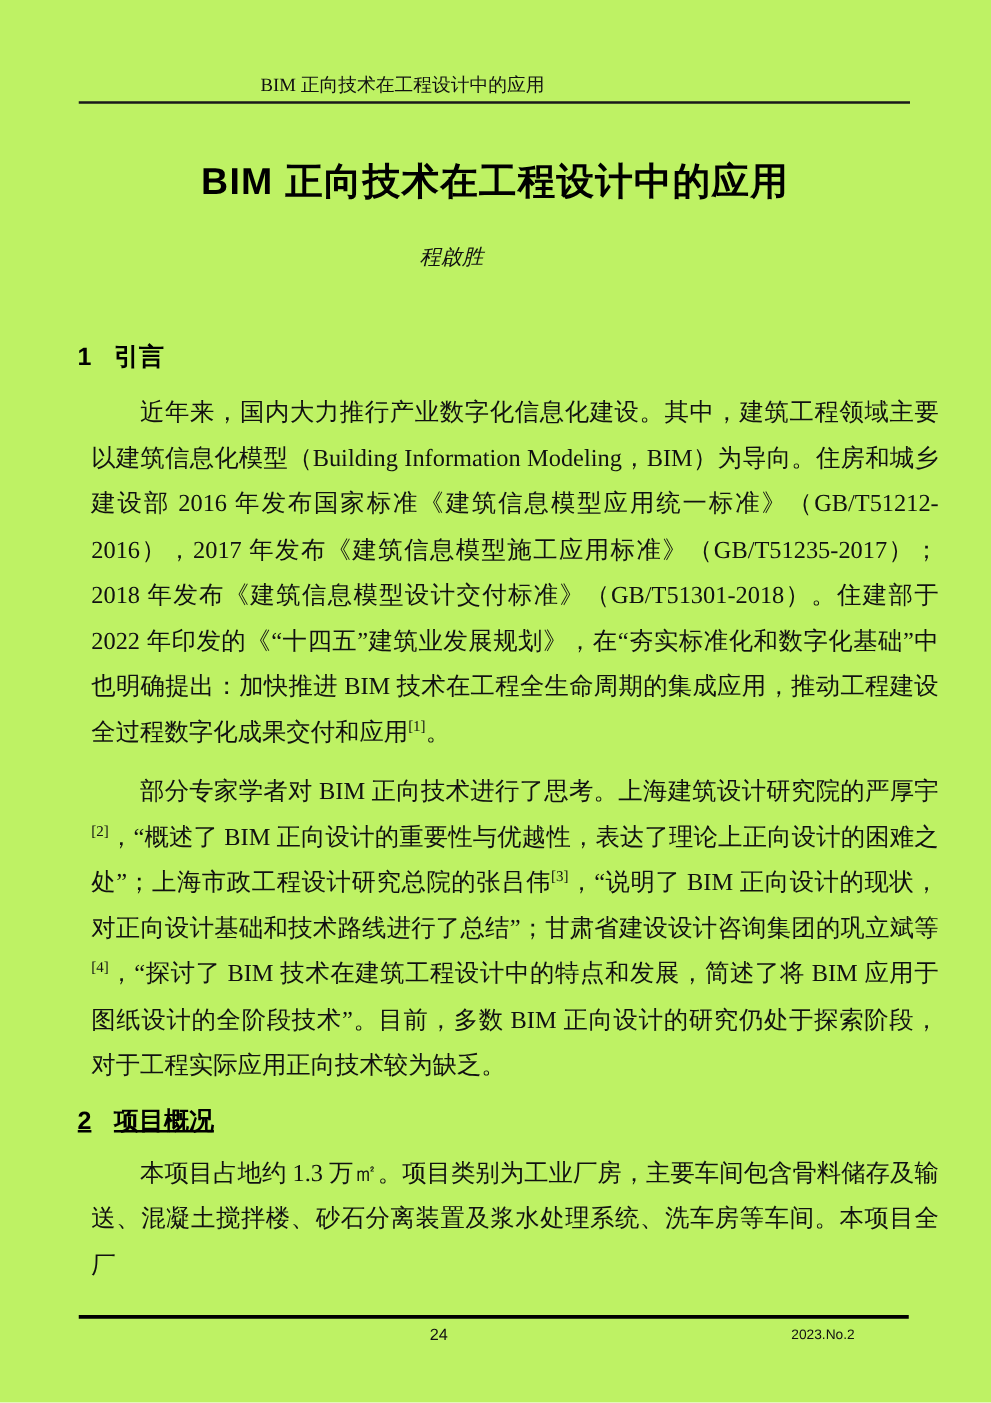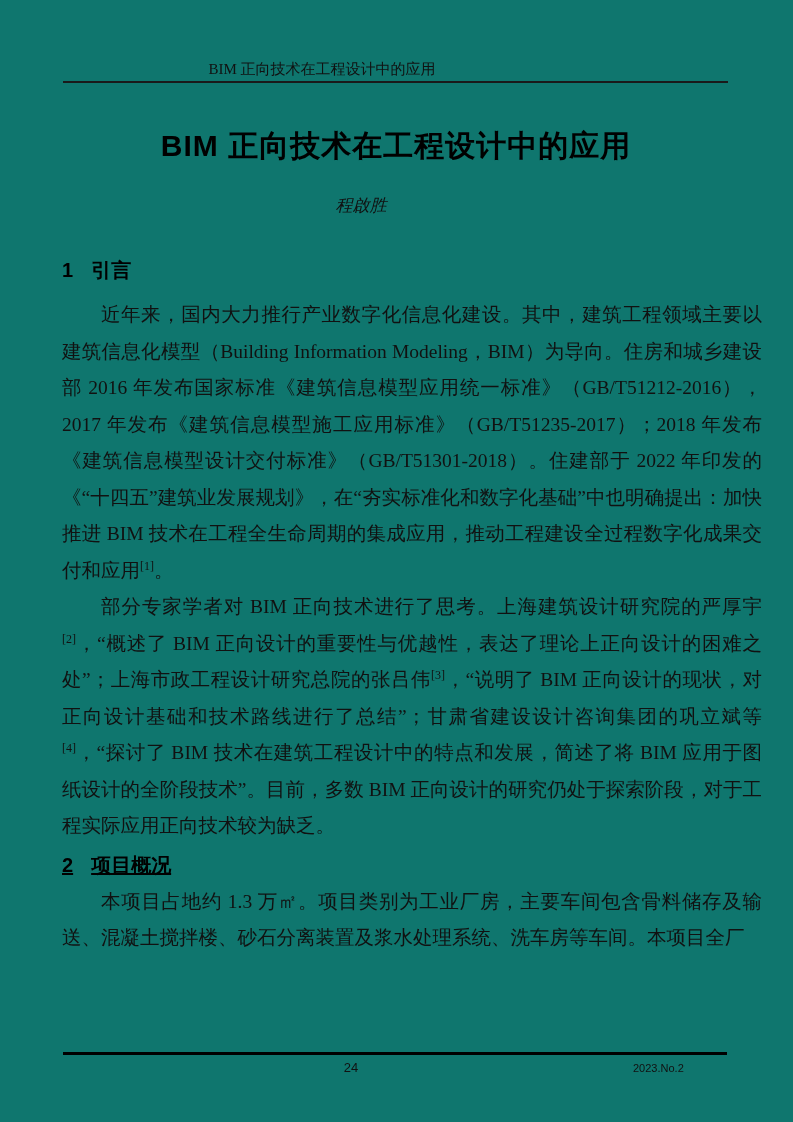--- a/index.html
+++ b/index.html
@@ -1,20 +1,20 @@
 <!DOCTYPE html>
 <html><head>
 <meta charset="utf-8">
 <style>
   html, body { margin: 0; padding: 0; background: #ffffff; }
   .page {
     position: relative;
     width: 793px;
     height: 1122px;
-    background: #0f766e;
+    background: #bef264;
     overflow: hidden;
     font-family: "Liberation Serif", "DejaVu Serif", serif;
     color: #111111;
   }
   .running-head {
     position: absolute;
     top: 59px;
     left: 322px;
     transform: translateX(-50%);
     font-size: 15px;
@@ -58,38 +58,38 @@
     top: 218px;
     left: 362px;
     transform: translateX(-50%);
     font-size: 19px;
     line-height: 26px;
     font-style: italic;
     white-space: nowrap;
   }
   .content {
     position: absolute;
-    top: 256px;
+    top: 272px;
     left: 62px;
     width: 700px;
     height: 782px;
     overflow: hidden;
   }
   .section-heading {
     margin: 0 0 13px 0;
     font-family: "Liberation Sans", "DejaVu Sans", sans-serif;
     font-weight: 700;
     font-size: 20px;
     line-height: 28px;
     color: #000000;
   }
   .section-heading .sec-num { margin-right: 0.9em; }
   .section-heading.second { margin-top: 6px; margin-bottom: 5px; text-decoration: underline; }
   .content p {
-    margin: 0;
+    margin: 11px;
     font-size: 19.5px;
     line-height: 36.5px;
     text-align: justify;
     text-indent: 2em;
     color: #111111;
   }
   .content p sup.ref {
     font-size: 12px;
     line-height: 0;
     vertical-align: super;

